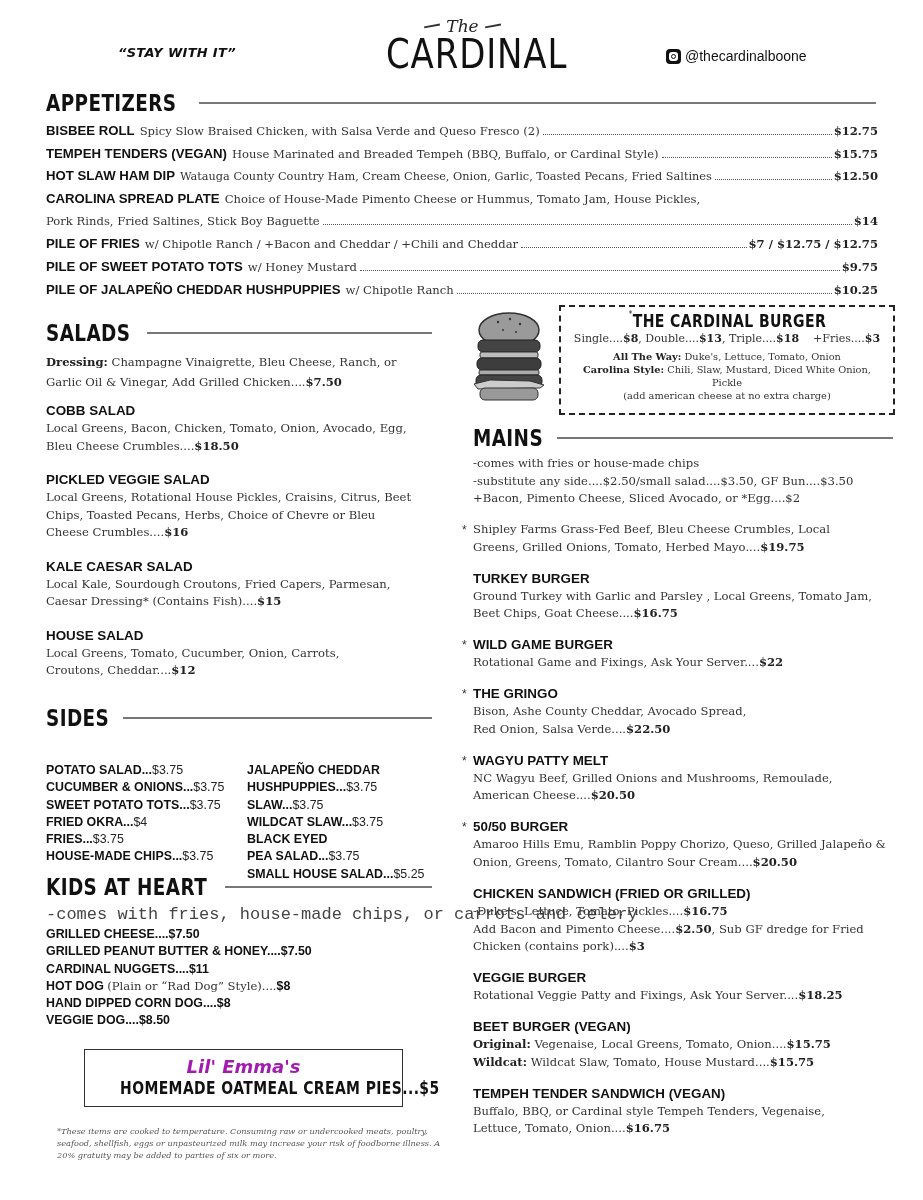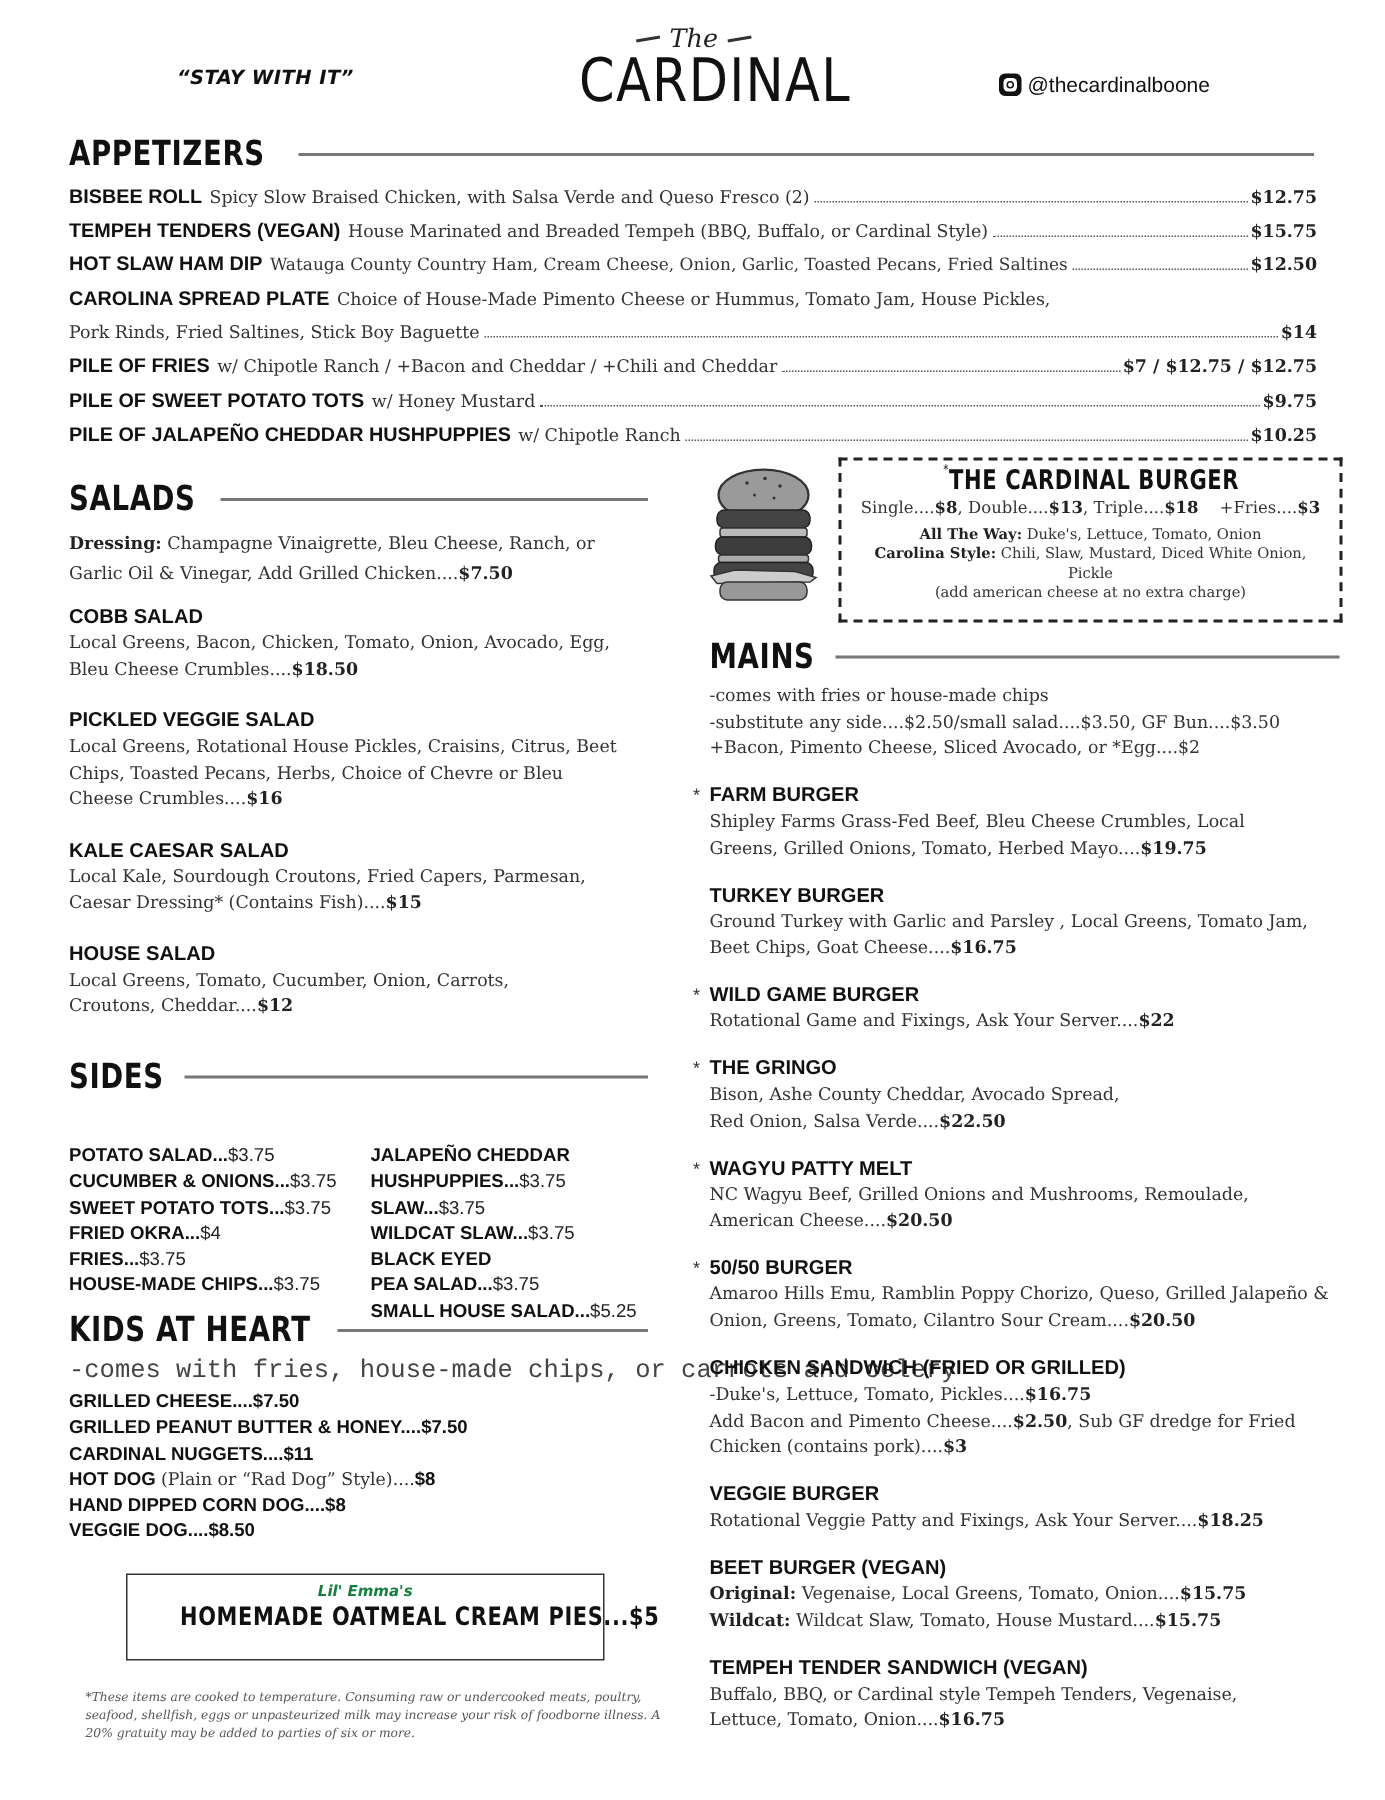--- a/index.html
+++ b/index.html
@@ -48,21 +48,21 @@
 
   
   .kids-list { position: absolute; left: 46px; top: 906px; }
   .kids-note { font-family: Liberation Mono, monospace; font-size: 17px; color: #444; line-height: 18px; margin-bottom: 2px; }
   .kids-item { font-family: "Liberation Sans", sans-serif; font-weight: bold; font-size: 12.4px; color: #111; line-height: 17.3px; }
   .kids-item .p { font-weight: bold; }
   .kids-item .d { font-family: "DejaVu Serif", serif; font-weight: normal; color: #333; font-size: 11.6px; }
 
   
   .oat-box { position: absolute; left: 84px; top: 1049px; width: 319px; height: 58px; border: 1.5px solid #333; text-align: center; padding-top: 6px; }
-  .oat-sub { font-family: "DejaVu Sans", sans-serif; font-weight: bold; font-style: italic; font-size: 10px; color: #15803d; }
+  .oat-sub { font-family: "DejaVu Sans", sans-serif; font-weight: bold; font-style: italic; font-size: 18px; color: #a21caf; }
   .oat-main { font-family: "DejaVu Sans", sans-serif; font-weight: bold; font-size: 17px; color: #111; display: inline-block; transform: scaleX(0.82); letter-spacing: 0.5px; margin-top: 1px; white-space: nowrap; }
 
   .disclaimer { position: absolute; left: 57px; top: 1125px; width: 400px; font-family: "DejaVu Serif", serif; font-style: italic; font-size: 8.2px; color: #555; line-height: 12px; }
 
   
   .burger-img { position: absolute; left: 470px; top: 310px; width: 78px; height: 96px; }
   .burger-box { position: absolute; left: 559px; top: 305px; width: 336px; height: 110px; border: 2.5px dashed #222; text-align: center; padding-top: 3px; }
   .burger-title { font-family: "DejaVu Sans", sans-serif; font-weight: bold; font-size: 18px; color: #111; display: inline-block; transform: scaleX(0.78); letter-spacing: 0.5px; white-space: nowrap; position: relative; }
   .burger-title sup { font-size: 9px; font-weight: normal; position: relative; top: -3px; }
   .burger-sizes { font-family: "DejaVu Serif", serif; font-size: 11px; color: #333; margin-top: 1px; }
@@ -253,21 +253,20 @@
   <span class="rule" style="margin-left:-4px;"></span>
 </div>
 <div class="mains-intro">
   <div>-comes with fries or house-made chips</div>
   <div>-substitute any side....$2.50/small salad....$3.50,  GF Bun....$3.50</div>
   <div>+Bacon, Pimento Cheese, Sliced Avocado, or *Egg....$2</div>
 </div>
 <div class="mains-list">
   <div class="main-item">
     <span class="star">*</span>
-    <div class="item-name">FARM BURGER</div>
     <div class="item-desc" style="width:380px;"><span>Shipley Farms Grass-Fed Beef, Bleu Cheese Crumbles, Local Greens, Grilled Onions, Tomato, Herbed Mayo....</span><b>$19.75</b></div>
   </div>
   <div class="main-item">
     <span class="star"></span>
     <div class="item-name">TURKEY BURGER</div>
     <div class="item-desc" style="width:405px;"><span>Ground Turkey with Garlic and Parsley , Local Greens, Tomato Jam, Beet Chips, Goat Cheese....</span><b>$16.75</b></div>
   </div>
   <div class="main-item">
     <span class="star">*</span>
     <div class="item-name">WILD GAME BURGER</div>

